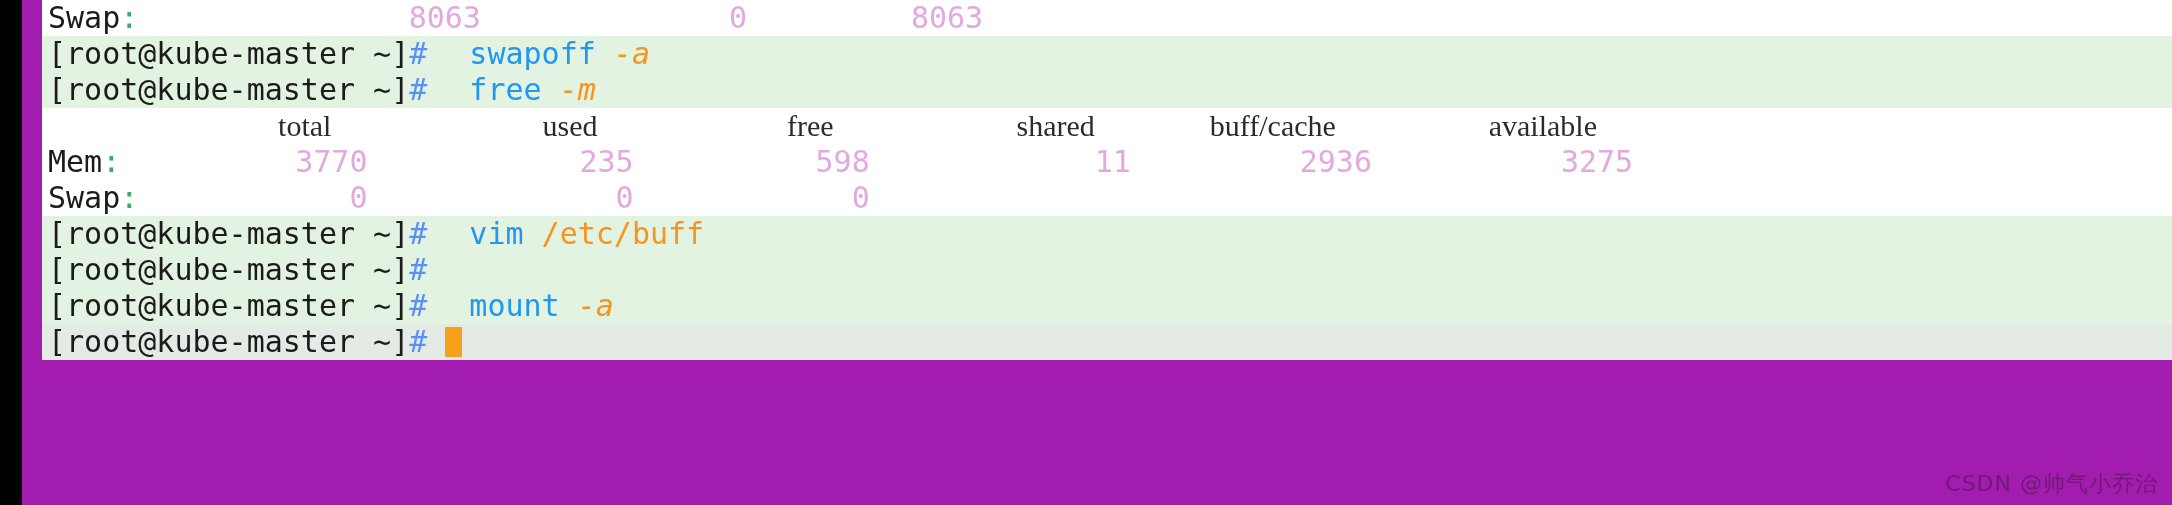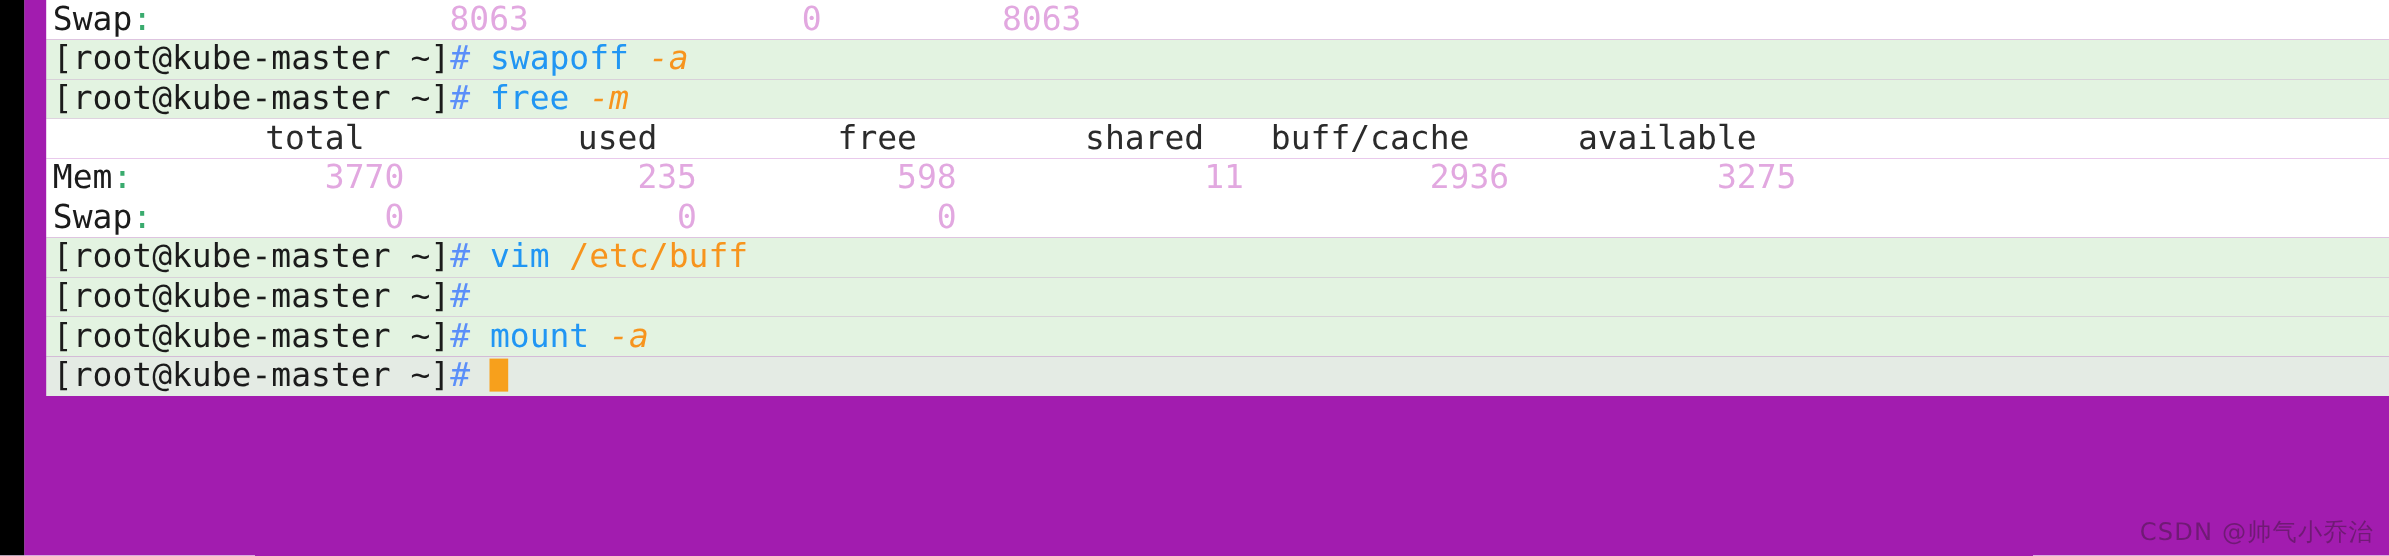--- a/index.html
+++ b/index.html
@@ -53,27 +53,27 @@
   }
   .line.prompt-line-dim {
     background: #e4ebe4;
   }
   .line.out-line {
     background: #ffffff;
   }
   
   .tok-prompt   { color: #1b1b1b; }
   .tok-hash     { color: #5b8ff9; }
-  .tok-cmd      { color: #2196f3; }
+  .tok-cmd      { color: #2196f3; margin-left: 24px; }
   .tok-flag     { color: #f7941d; font-style: italic; }
   .tok-path     { color: #f7941d; }
   .tok-label    { color: #1b1b1b; }
   .tok-colon    { color: #3aab6e; }
   .tok-num      { color: #e2a8e0; }
-  .tok-head     { color: #2b2b2b; }
+  .tok-head     { color: #2b2b2b; font-family: Liberation Serif, serif; }
 
   .cursor {
     display: inline-block;
     width: 17px;
     height: 30px;
     background: #f7a01c;
     vertical-align: -5px;
   }
   .watermark {
     position: absolute;

